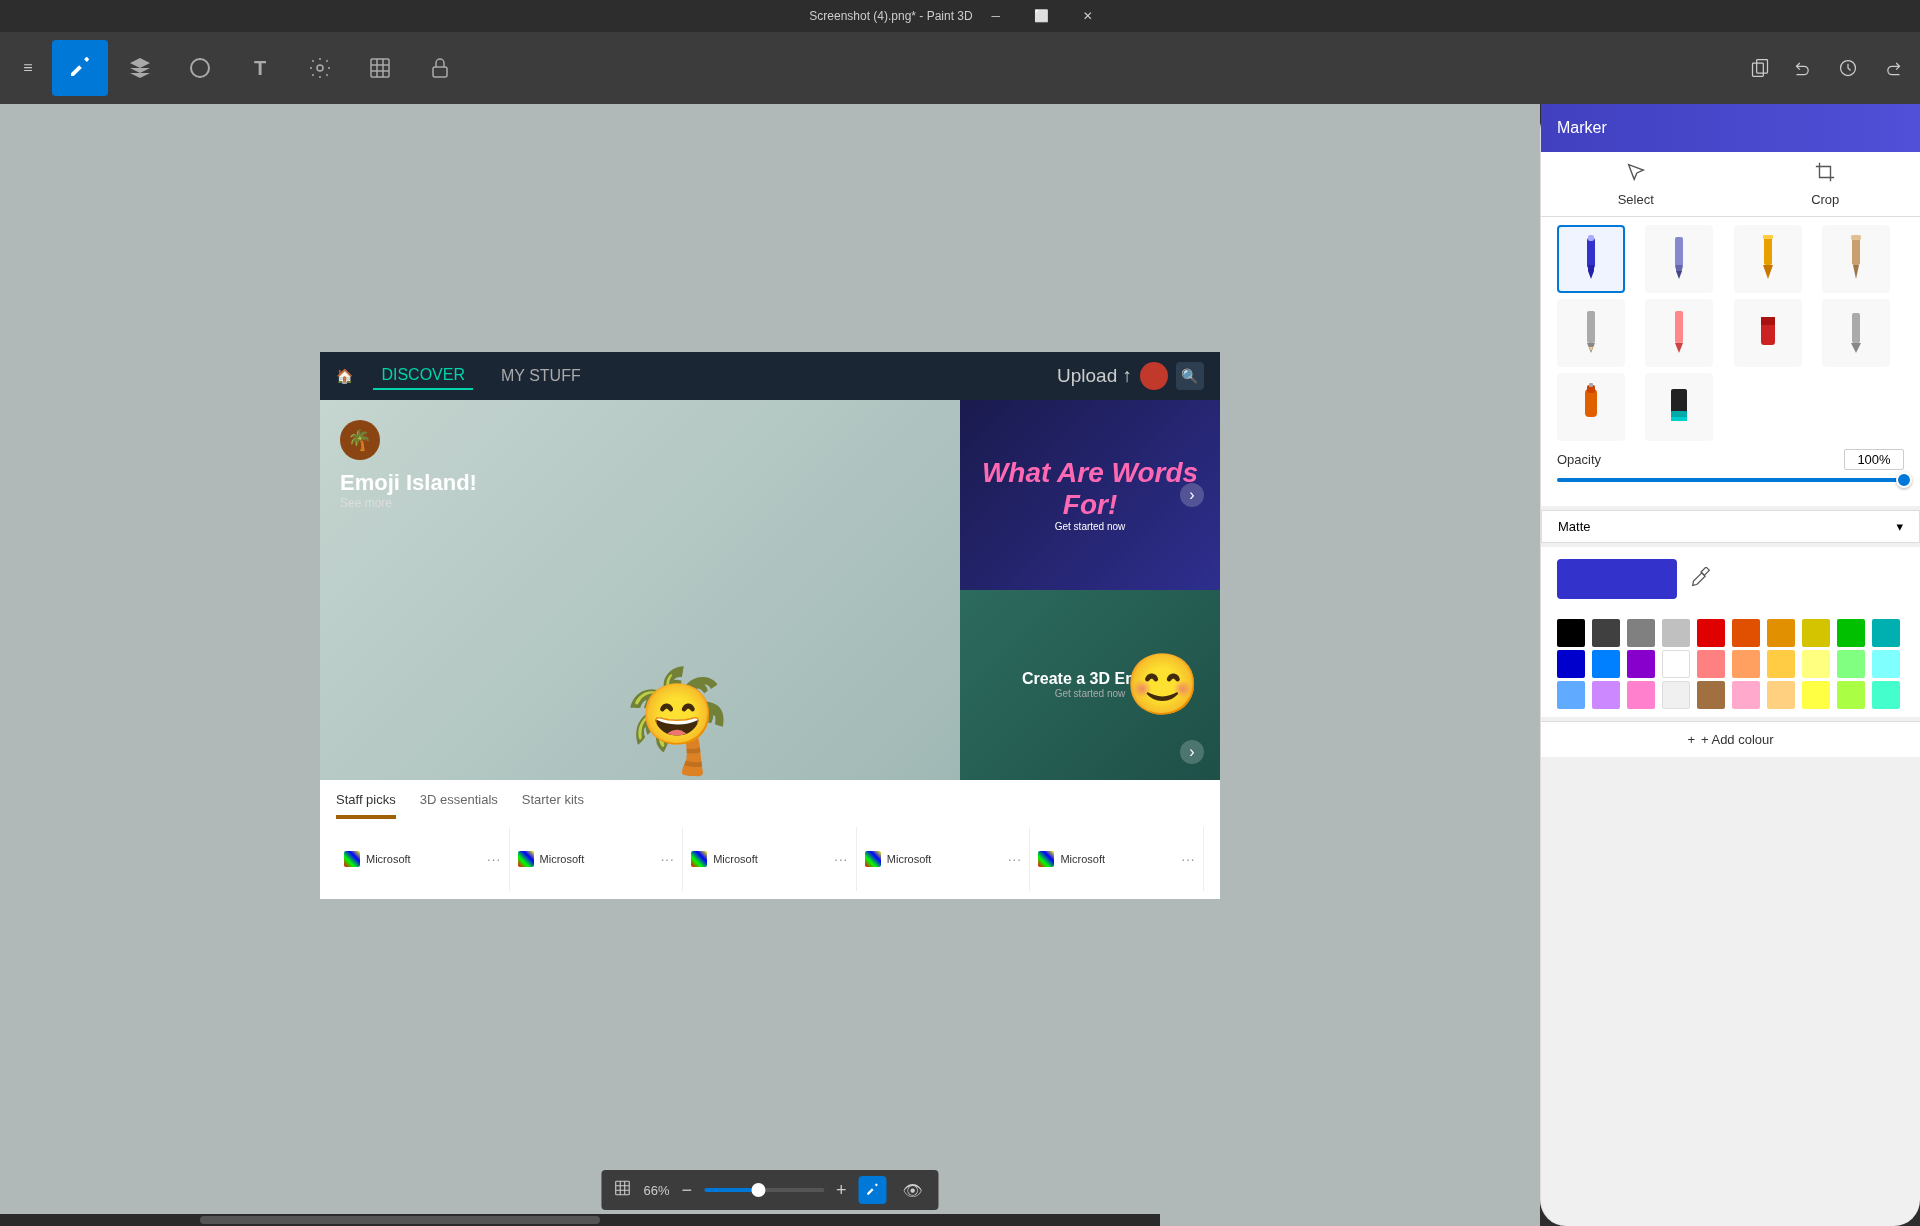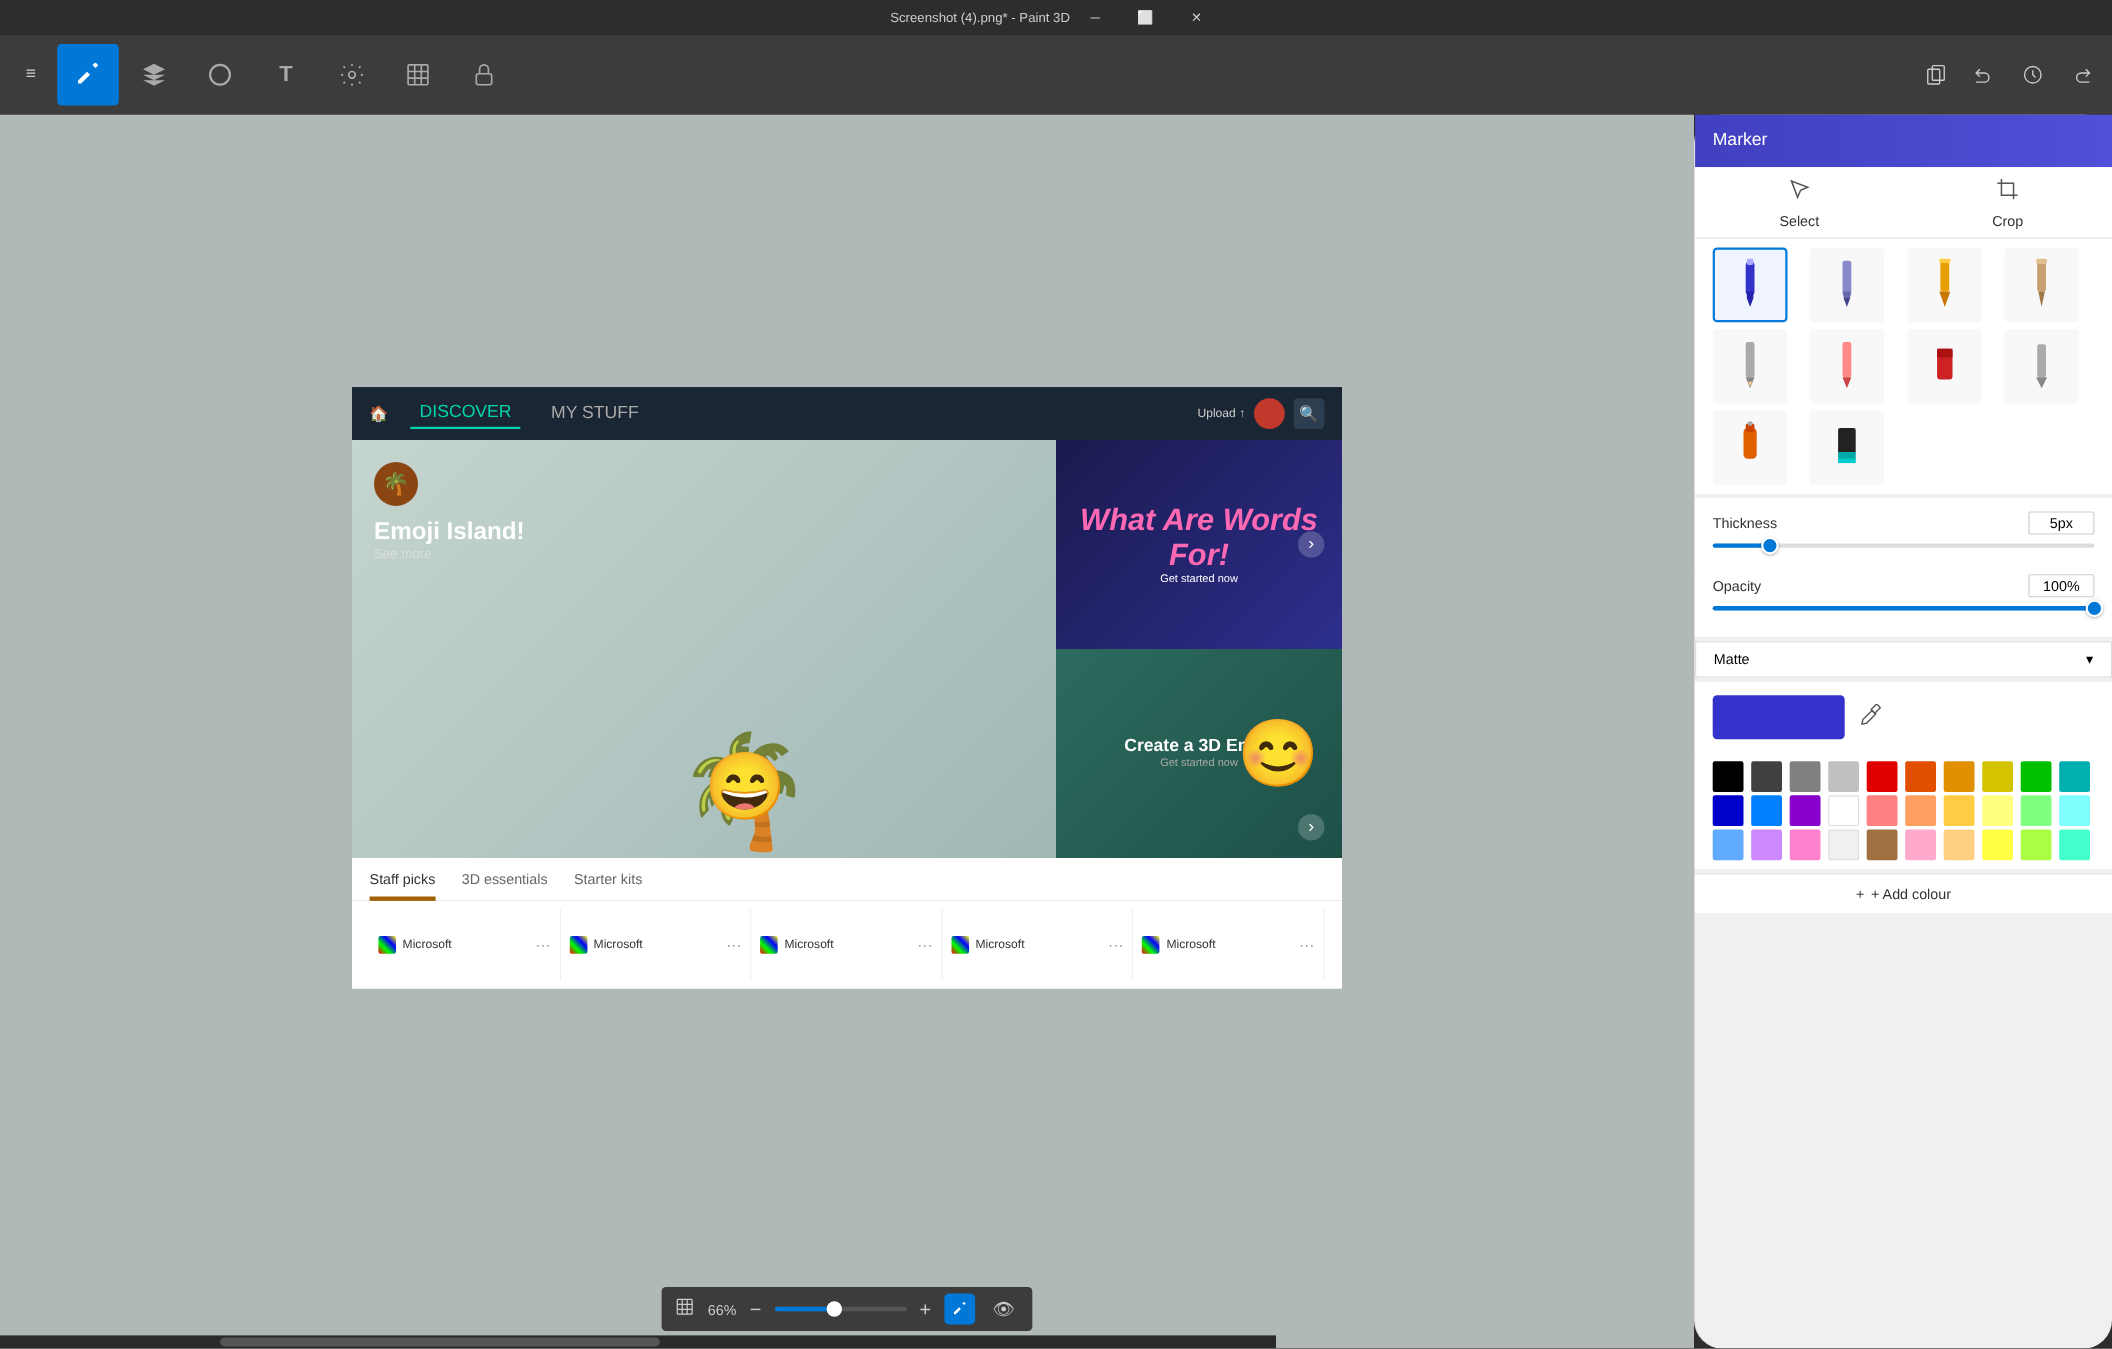--- a/index.html
+++ b/index.html
@@ -94,21 +94,21 @@
       align-items: center;
       padding: 0 16px;
       gap: 20px;
     }
     .mockup-home { color: #aaa; font-size: 14px; }
     .mockup-nav { display: flex; gap: 20px; align-items: center; }
     .mockup-nav-item { color: #aaa; font-size: 16px; cursor: pointer; padding: 4px 8px; }
     .mockup-nav-item.active { color: #00d4aa; border-bottom: 2px solid #00d4aa; }
     .mockup-nav-spacer { flex: 1; }
     .mockup-nav-right { display: flex; gap: 8px; align-items: center; }
-    .mockup-upload-btn { color: #ccc; font-size: 11px; display: flex; align-items: center; gap: 4px; }
+    .mockup-upload-btn { color: #ccc; font-size: 19px; display: flex; align-items: center; gap: 4px; }
     .mockup-avatar { width: 28px; height: 28px; background: #c0392b; border-radius: 50%; }
     .mockup-search { width: 28px; height: 28px; background: #2c3e50; border-radius: 4px; display: flex; align-items: center; justify-content: center; color: #aaa; font-size: 14px; }
 
     
     .mockup-hero { display: flex; height: 380px; }
     .mockup-hero-left {
       flex: 1;
       background: linear-gradient(135deg, #c5d5d0 0%, #a0b8b5 100%);
       position: relative;
       padding: 20px;
@@ -622,30 +622,20 @@
       </div>
       <div class="brush-item" style="border:2px solid transparent;border-radius:4px;width:68px;height:68px;display:flex;align-items:center;justify-content:center;background:#f8f8f8;">
         <svg width="36" height="48" viewBox="0 0 36 48">
             <rect x="10" y="6" width="16" height="24" rx="2" fill="#222222"></rect>
             <rect x="10" y="28" width="16" height="8" rx="1" fill="#00aaaa"></rect>
             <rect x="10" y="34" width="16" height="4" fill="#00cccc"></rect>
           </svg>
       </div>
     </div>
 
-    <div class="panel-section" style="margin-top:4px;">
-      <div class="panel-row">
-        <span class="panel-label">Thickness</span>
-        <div class="panel-value-box">5px</div>
-      </div>
-      <div class="slider-track">
-        <div class="slider-fill" style="width:15%;"></div>
-        <div class="slider-thumb" style="left:calc(15% - 8px);"></div>
-      </div>
-    </div>
 
     <div class="panel-section" style="margin-top:0;padding-top:0;">
       <div class="panel-row">
         <span class="panel-label">Opacity</span>
         <div class="panel-value-box">100%</div>
       </div>
       <div class="slider-track">
         <div class="slider-fill" style="width:100%;"></div>
         <div class="slider-thumb" style="left:calc(100% - 8px);background:#0078d7;"></div>
       </div>

